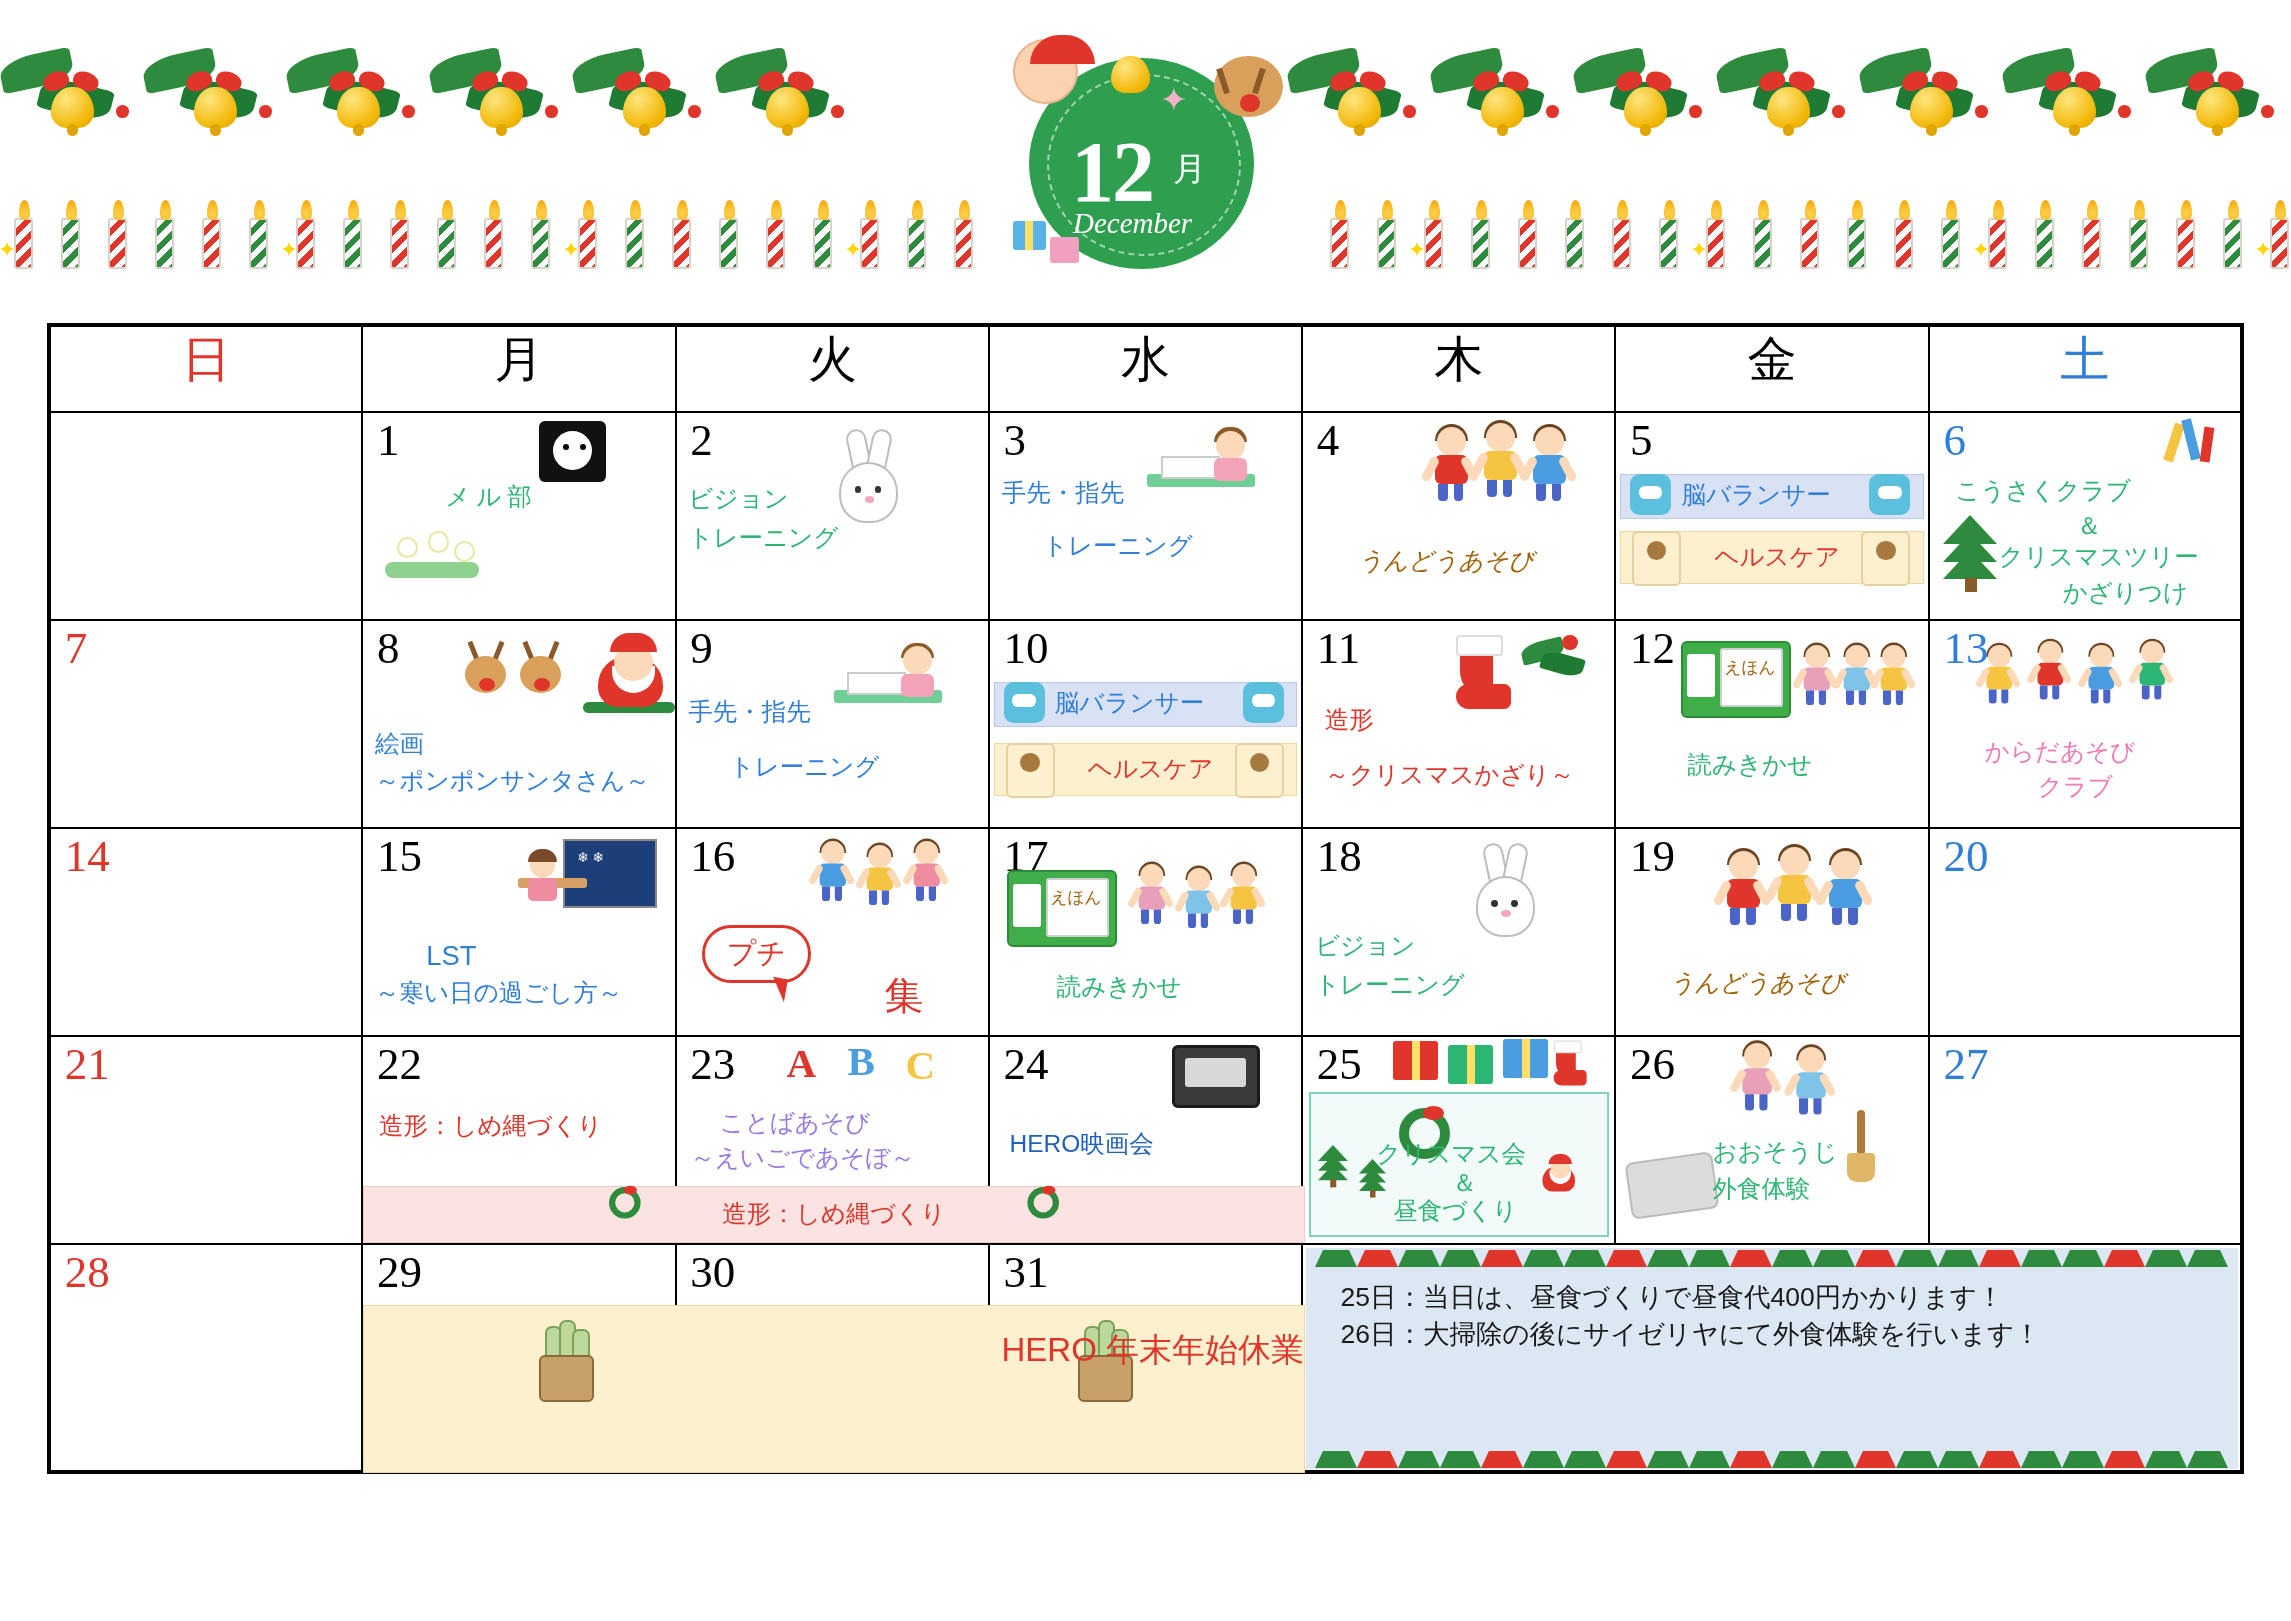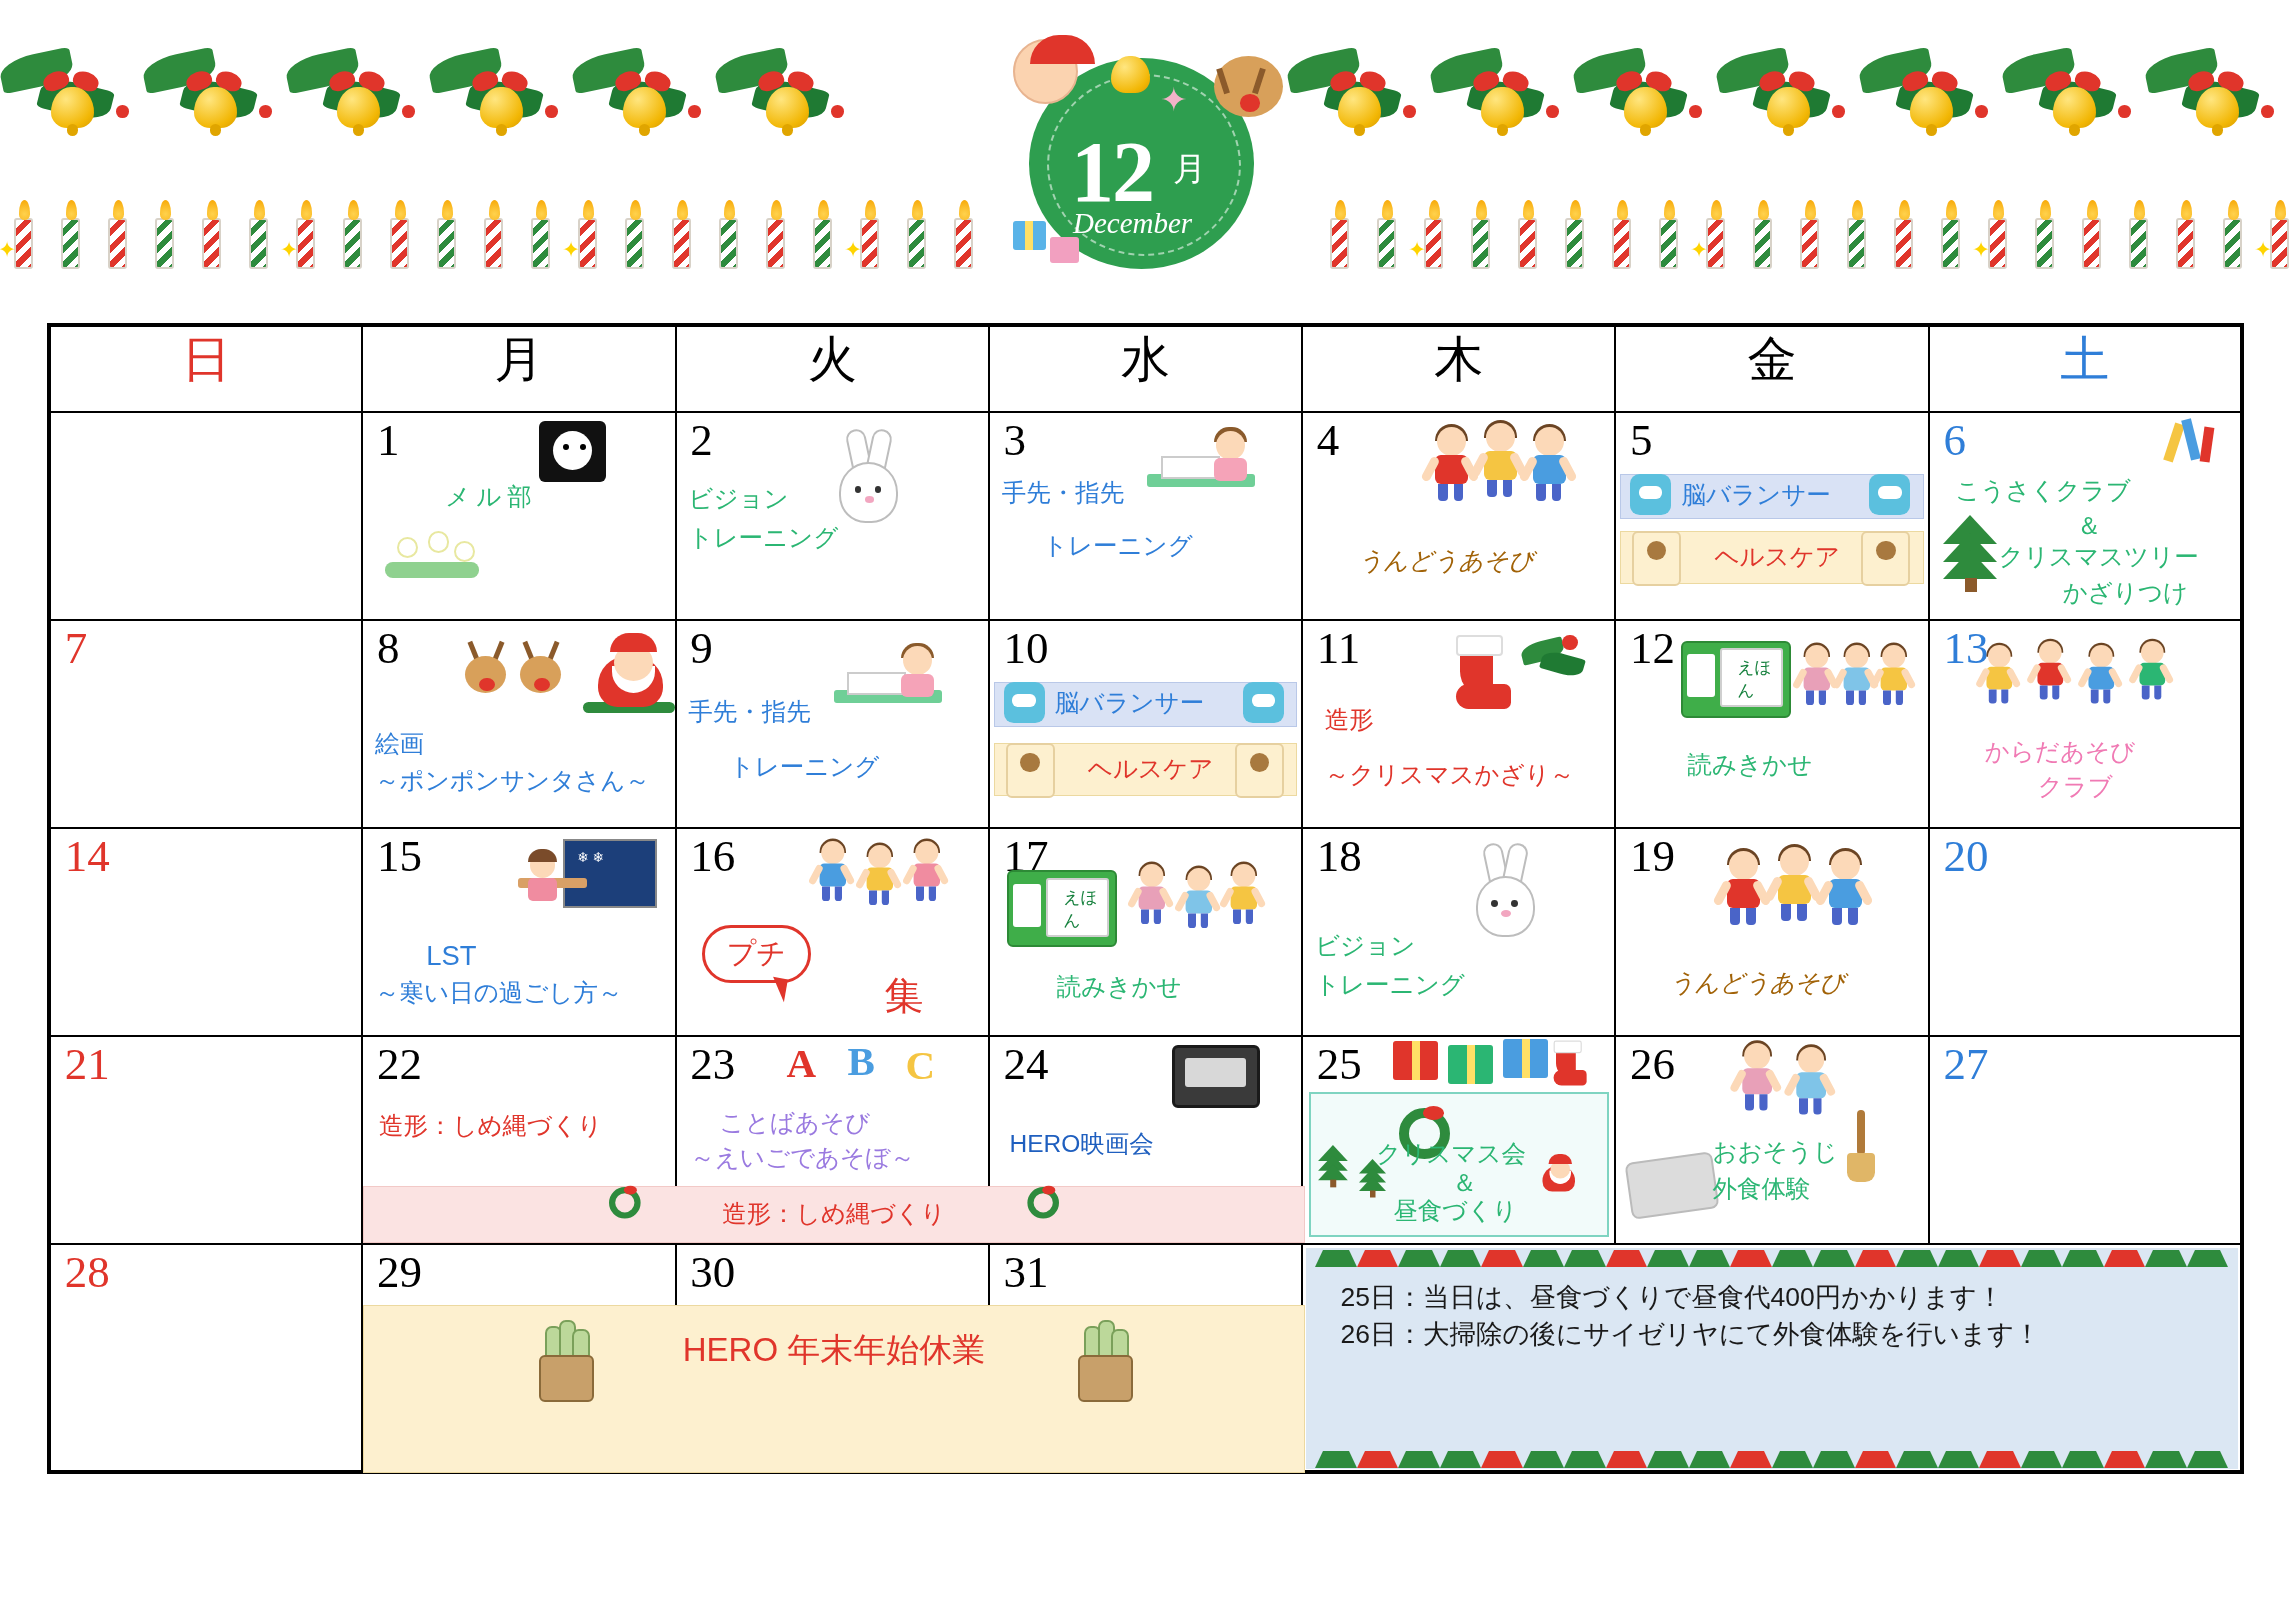--- a/index.html
+++ b/index.html
@@ -371,21 +371,21 @@
   .kid .leg{position:absolute;top:57px;width:9.8px;height:17.6px;background:#4a64c8;border-radius:0 0 3.9px 3.9px;}
   .kid .leg.l{left:9.8px;}
   .kid .leg.r{left:25.5px;}
   .kid .arm{position:absolute;top:29px;width:8.8px;height:25.5px;background:#fcd9b8;border-radius:4.9px;}
   .kid .arm.l{left:-2px;transform:rotate(28deg);}
   .kid .arm.r{left:37px;transform:rotate(-28deg);}
 
   .book-ill{position:absolute;width:106px;height:73px;}
   .book-ill .cover{position:absolute;left:0;top:0;width:106px;height:73px;background:#3fae49;border-radius:5.9px;border:2.9px solid #2d8a36;}
   .book-ill .page{position:absolute;left:39px;top:7.8px;width:59px;height:55px;background:#fff;border:2px solid #cfcfcf;border-radius:2.9px;}
-  .book-ill .txt{position:absolute;left:56px;top:15.7px;font-size:16.7px;color:#15803d;}
+  .book-ill .txt{position:absolute;left:43px;top:15.7px;font-size:16.7px;color:#a16207;}
   .book-ill .mini{position:absolute;left:5.9px;top:13.7px;width:27.4px;height:43px;background:#fff;border-radius:2.9px;}
 
   .tree-ill{position:absolute;width:59px;height:76px;}
   .tree-ill .t1,.tree-ill .t2,.tree-ill .t3{position:absolute;width:0;height:0;border-left:27.4px solid transparent;border-right:27.4px solid transparent;border-bottom:29px solid #2e8b3d;left:2px;}
   .tree-ill .t1{top:0;}
   .tree-ill .t2{top:17.6px;}
   .tree-ill .t3{top:35px;}
   .tree-ill .trunk{position:absolute;left:23.5px;top:63px;width:11.8px;height:13.7px;background:#8b5a2b;}
 
   .stocking{position:absolute;width:65px;height:86px;}
@@ -492,21 +492,21 @@
 
   .xmas-box{
     position:absolute;
     border:2.9px solid #7fd4c1;
     background:#f2fbfa;
   }
   .holiday-text{
     position:absolute;
     font-size:33px;
     color:#e0352b;
-    text-align:center;
+    text-align:right;
     width:100%;
   }
   .center-txt{ text-align:center; }
 </style>
 </head>
 <body>
 
 <div class="deco-band">
   <div class="holly-row" id="hollyRow">
       <div class="holly-unit">

